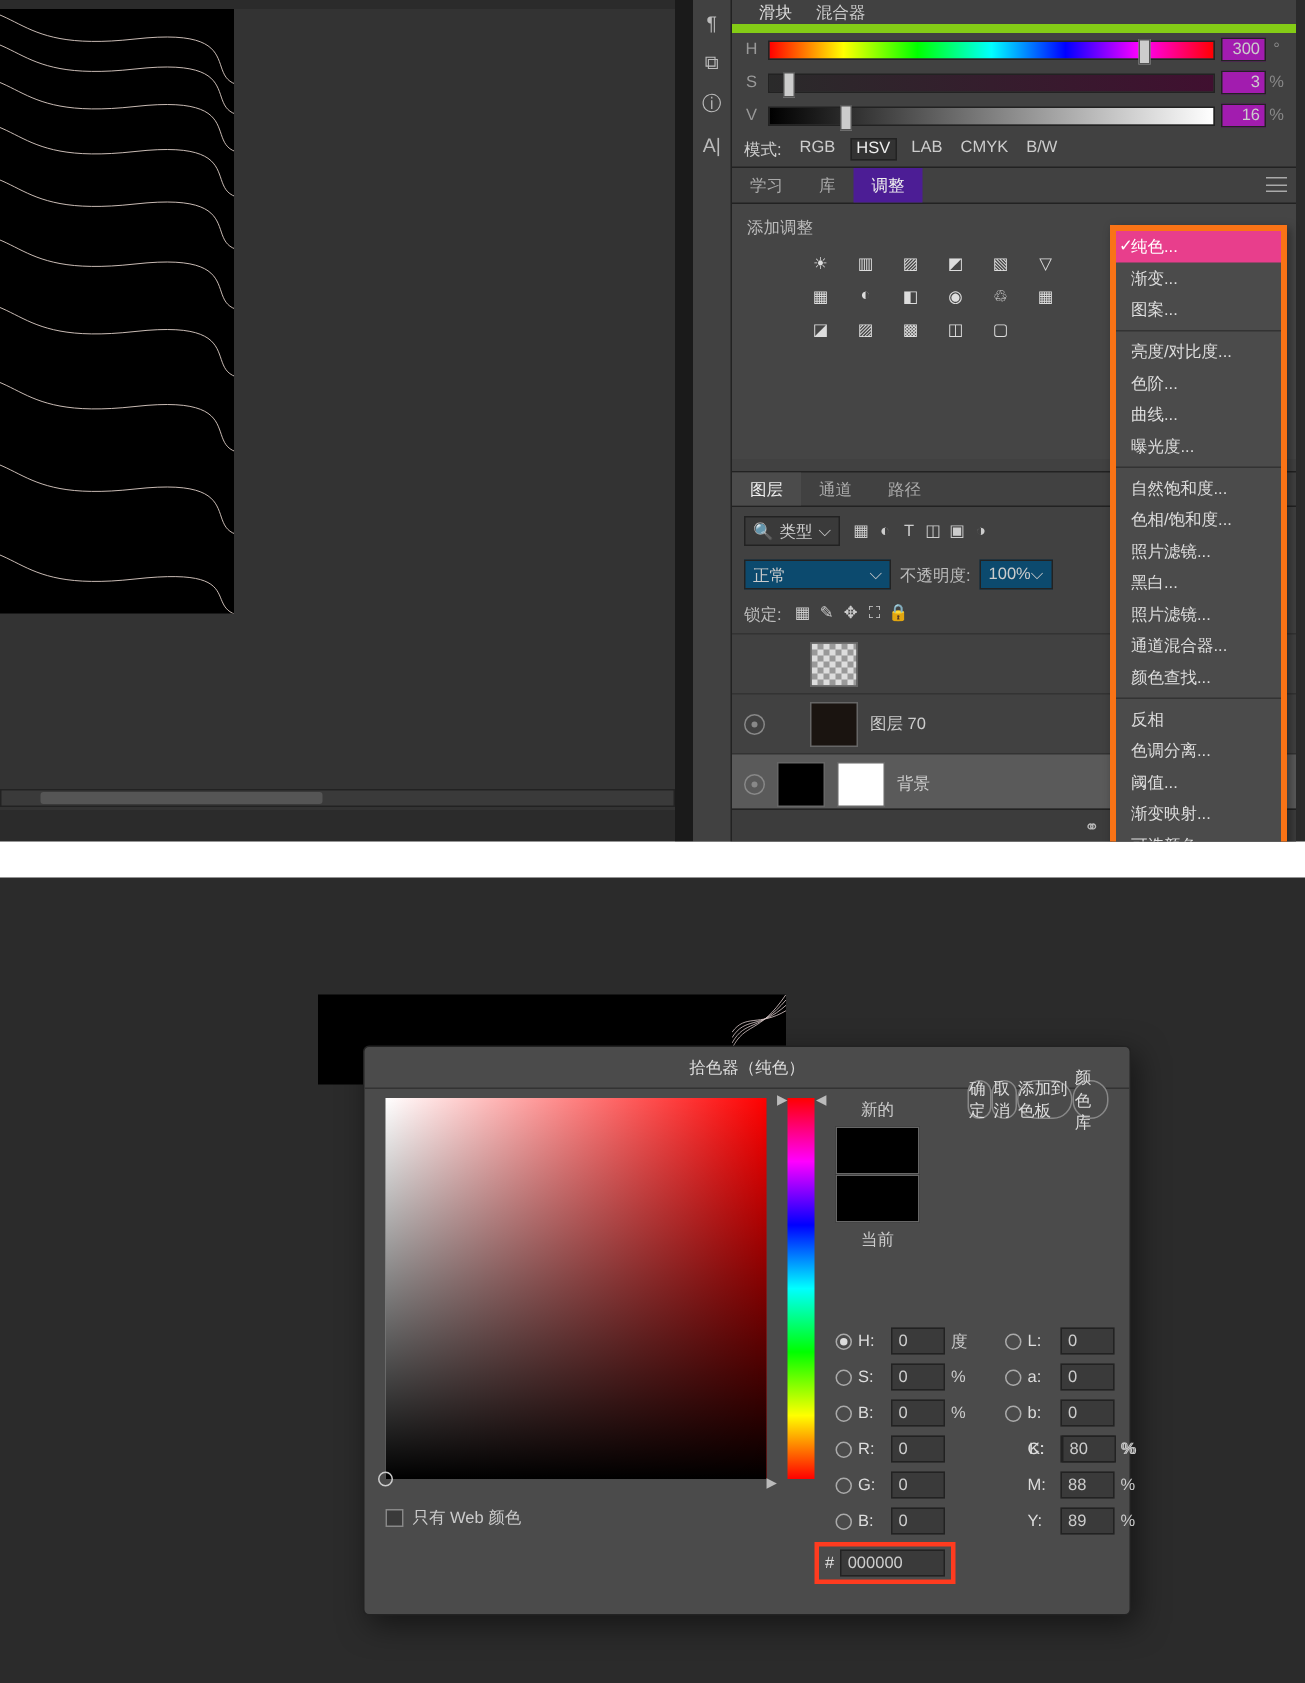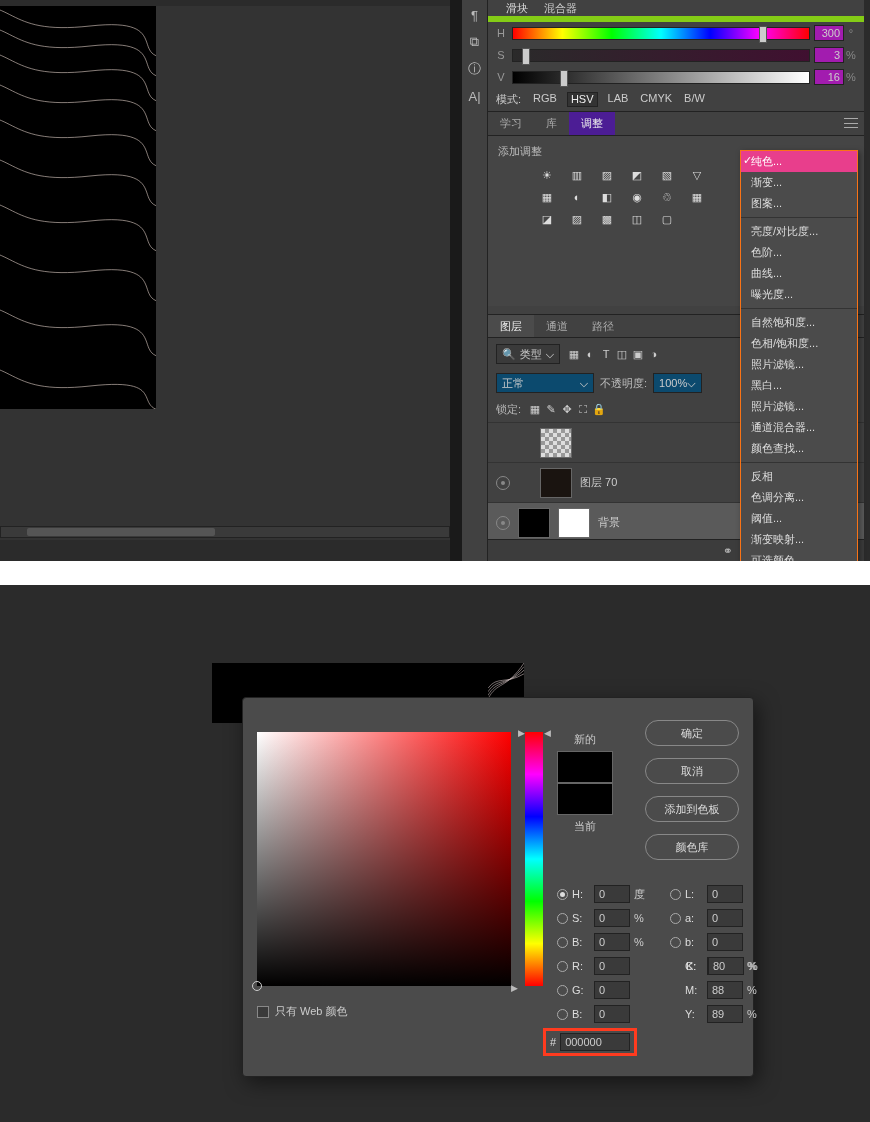--- a/index.html
+++ b/index.html
@@ -55,21 +55,21 @@
   .layer-item{display:flex;align-items:center;height:40px;border-top:1px solid #333;padding-left:8px;gap:8px;}
   .layer-item.sel{background:#5a5a5a;}
   .eye{width:14px;height:14px;border:1px solid #888;border-radius:50%;position:relative;}
   .eye::after{content:"";position:absolute;left:4px;top:4px;width:4px;height:4px;background:#888;border-radius:50%;}
   .thumb-sm{width:32px;height:30px;background:#000;border:1px solid #666;position:relative;}
   .thumb-sm.checker{background:repeating-conic-gradient(#999 0 25%,#ddd 0 50%) 0 0/8px 8px;}
   .thumb-sm.mask{background:#fff;}
   .layer-bottom{position:absolute;bottom:0;left:0;right:0;height:22px;background:#3c3c3c;border-top:1px solid #222;display:flex;justify-content:flex-end;align-items:center;gap:10px;padding-right:10px;}
   .layer-bottom .ic{color:#bbb;font-size:12px;}
   
-  .adj-menu{position:absolute;right:12px;top:150px;width:118px;background:#4b4b4b;border:1px solid #f97316;box-shadow:2px 2px 6px rgba(0,0,0,.4);z-index:5;}
+  .adj-menu{position:absolute;right:12px;top:150px;width:118px;background:#4b4b4b;border:4px solid #f97316;box-shadow:2px 2px 6px rgba(0,0,0,.4);z-index:5;}
   .adj-menu .mi{padding:3px 10px;color:#ddd;position:relative;}
   .adj-menu .mi.sel{background:#e83e8c;color:#fff;}
   .adj-menu .mi.sel::before{content:"✓";position:absolute;left:2px;}
   .adj-menu .sep{height:1px;background:#333;margin:3px 0;}
   
   #bot{height:540px;margin-top:24px;}
   .stage{position:absolute;left:212px;top:78px;width:550px;height:430px;}
   .under-canvas{position:absolute;left:0;top:0;width:312px;height:60px;background:#000;}
   .under-canvas .corner{position:absolute;right:0;top:0;width:36px;height:36px;overflow:hidden;}
   .under-canvas .corner svg path{stroke:#dcc;stroke-width:0.6;fill:none;}
@@ -77,21 +77,21 @@
   .picker-title{text-align:center;padding:6px 0;color:#ddd;border-bottom:1px solid #333;}
   .sv-box{position:absolute;left:14px;top:34px;width:254px;height:254px;background:linear-gradient(to top,#000,transparent),linear-gradient(to right,#fff,#ff0000);}
   .sv-cursor{position:absolute;left:-5px;bottom:-5px;width:10px;height:10px;border:1px solid #ccc;border-radius:50%;}
   .sv-arrow{position:absolute;left:268px;top:285px;color:#bbb;font-size:9px;}
   .hue-bar{position:absolute;left:282px;top:34px;width:18px;height:254px;background:linear-gradient(180deg,#f00,#f0f,#00f,#0ff,#0f0,#ff0,#f00);}
   .hue-ptr-l{position:absolute;left:275px;top:30px;color:#bbb;font-size:9px;}
   .hue-ptr-r{position:absolute;left:301px;top:30px;color:#bbb;font-size:9px;}
   .swatches{position:absolute;left:314px;top:34px;}
   .swatches .lbl{color:#ccc;margin-bottom:4px;text-align:center;width:56px;}
   .swatches .box{width:56px;height:32px;background:#000;border:1px solid #666;}
-  .btns{position:absolute;right:14px;top:22px;width:94px;display:flex;flex-direction:column;gap:12px;}
+  .btns{position:absolute;right:14px;top:22px;width:94px;display:flex;flex-direction:row;gap:0;}
   .pbtn{height:26px;border:1px solid #888;border-radius:13px;display:flex;align-items:center;justify-content:center;color:#ddd;background:#4b4b4b;}
   .web-only{position:absolute;left:14px;top:306px;display:flex;align-items:center;gap:6px;}
   .web-only .cb{width:12px;height:12px;border:1px solid #888;background:#3a3a3a;}
   .num-grid{position:absolute;left:314px;top:184px;}
   .nrow{display:flex;align-items:center;height:24px;gap:4px;}
   .nrow .rad{width:11px;height:11px;border:1px solid #aaa;border-radius:50%;display:inline-block;}
   .nrow .rad.on::after{content:"";display:block;width:5px;height:5px;margin:2px;background:#ddd;border-radius:50%;}
   .nrow .klab{width:18px;color:#ddd;}
   .nrow .inp{width:36px;height:18px;background:#3a3a3a;border:1px solid #222;text-align:left;padding-left:4px;line-height:16px;}
   .nrow .unit{width:18px;color:#ccc;}
@@ -291,20 +291,21 @@
   <div class="stage">
     <div class="under-canvas">
       <div class="corner"><svg viewBox="0 0 40 40">
             <path d="M0 40 C10 20 20 30 40 0"></path>
             <path d="M0 36 C10 18 20 28 40 4"></path>
             <path d="M0 32 C10 16 20 26 40 8"></path>
             <path d="M0 28 C10 14 20 24 40 12"></path>
           </svg></div>
     </div>
     <div class="picker">
+      <div class="picker-title">拾色器（纯色）</div>
       <div class="sv-box">
           <div class="sv-cursor"></div>
         </div>
       <span class="sv-arrow">▶</span>
       <div class="hue-bar"></div>
       <span class="hue-ptr-l">▶</span>
       <span class="hue-ptr-r">◀</span>
       <div class="swatches">
         <div class="lbl">新的</div>
         <div class="box"></div>

